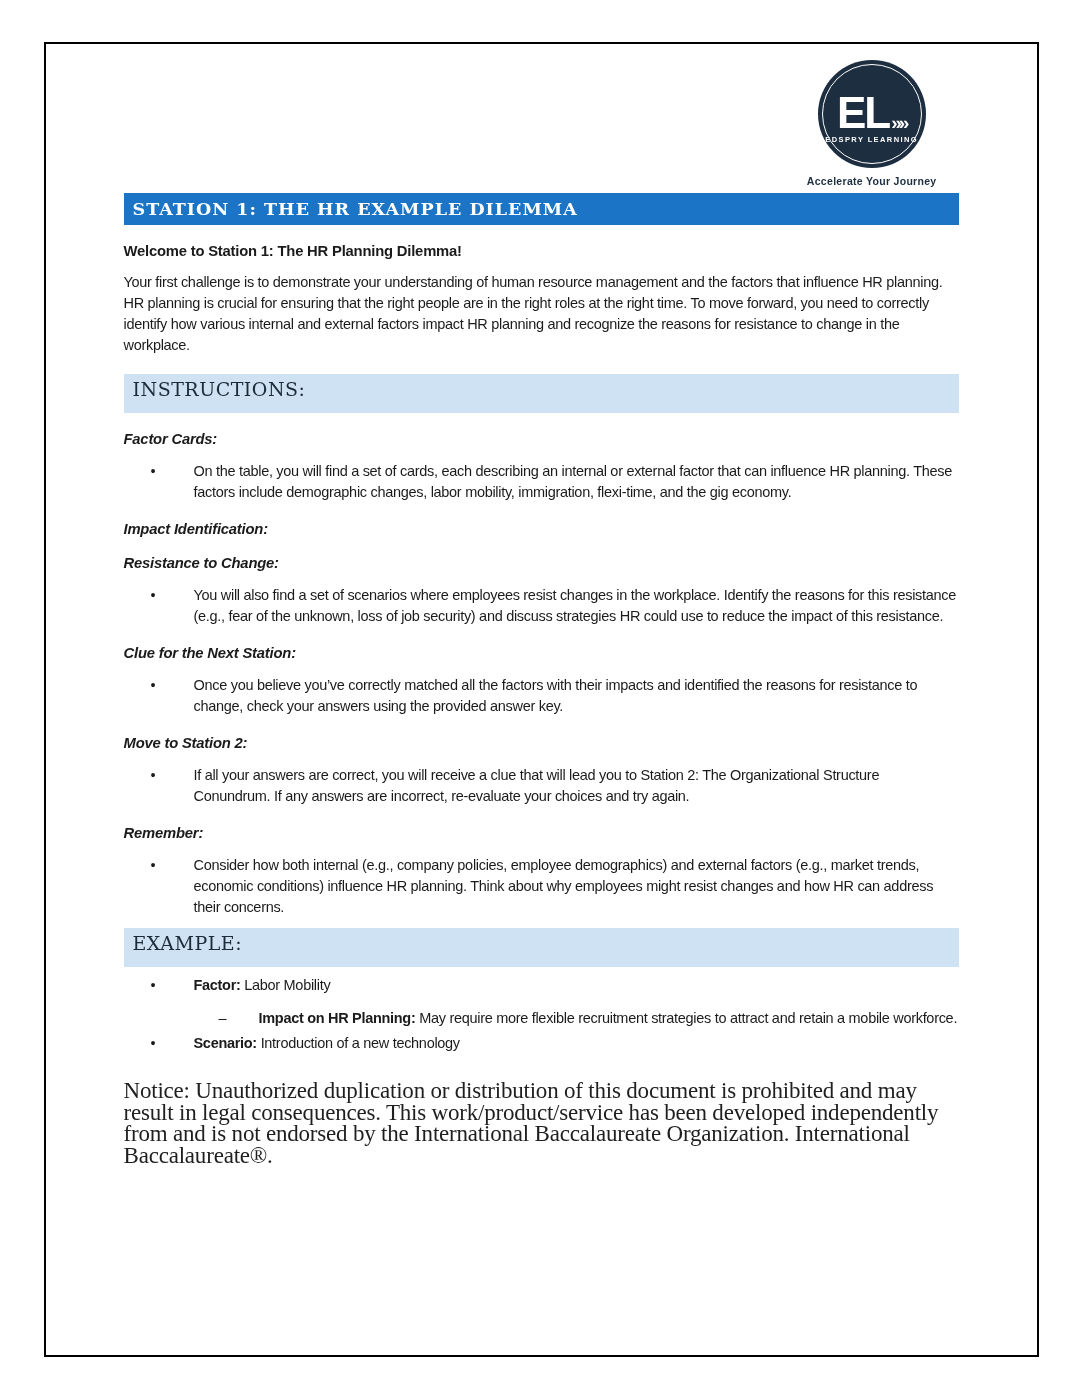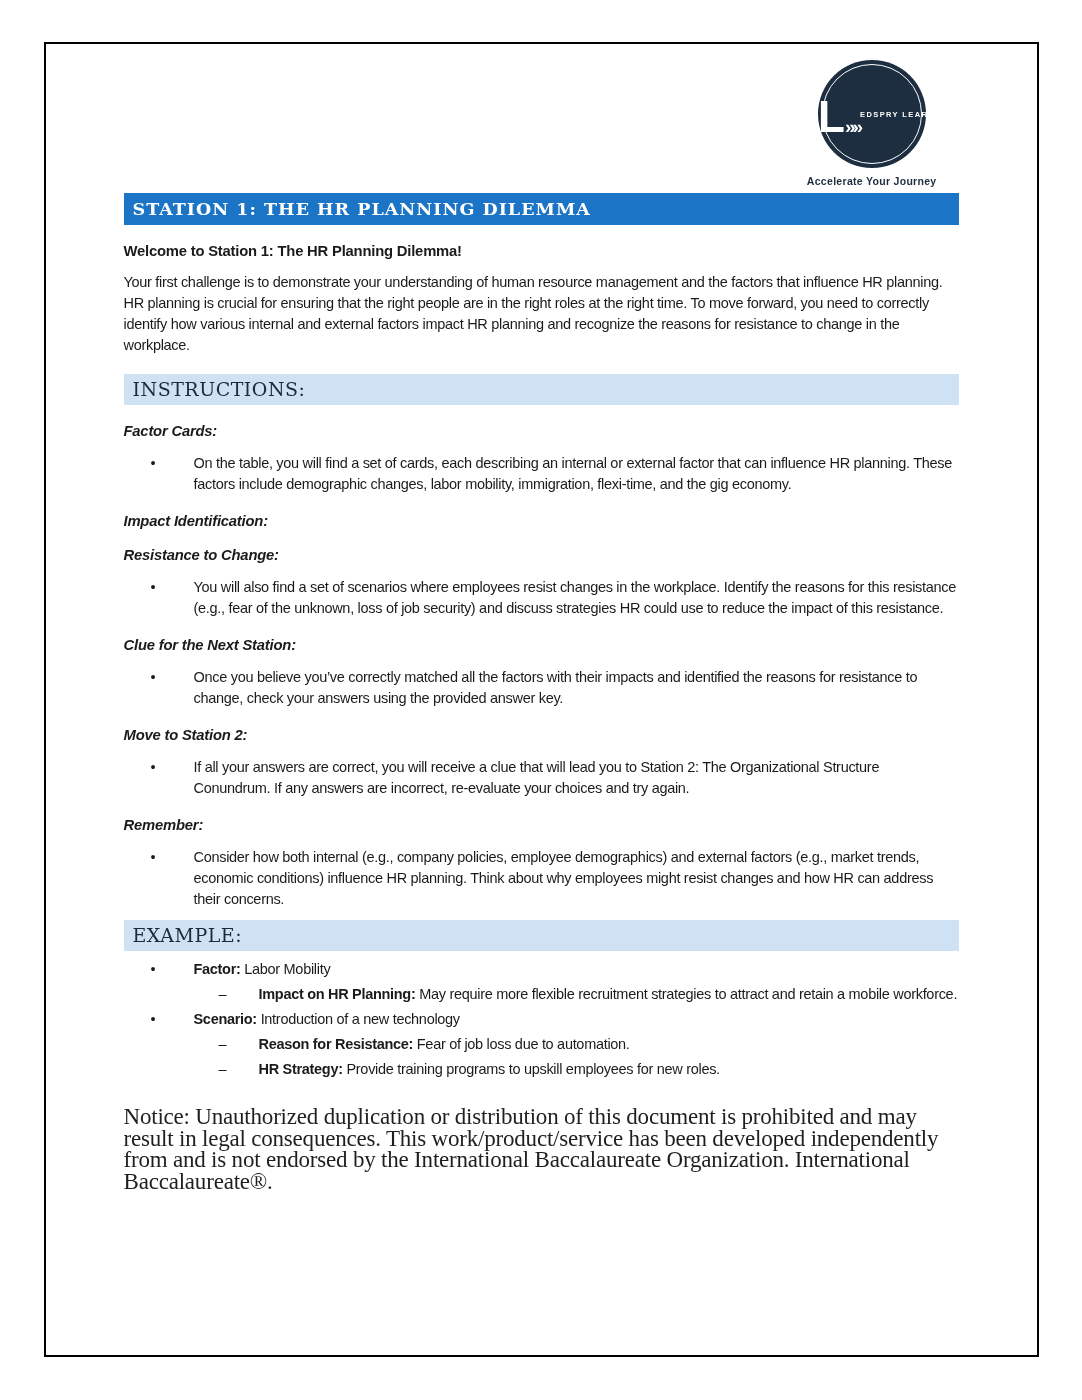--- a/index.html
+++ b/index.html
@@ -22,21 +22,21 @@
     padding-bottom:18px;
   }
 
   
   .logo-row{display:flex;justify-content:flex-end;padding:16px 100px 4px 0;}
   .logo-col{display:flex;flex-direction:column;align-items:center;}
   .logo-circle{
     width:108px;height:108px;border-radius:50%;
     background:var(--logo-navy);
     position:relative;
-    display:flex;flex-direction:row;align-items:center;justify-content:center;
+    display:flex;flex-direction:column;align-items:center;justify-content:center;
   }
   .logo-circle::after{
     content:"";position:absolute;left:4px;top:4px;right:4px;bottom:4px;
     border:1.5px solid #ffffff;border-radius:50%;pointer-events:none;
   }
   .logo-mono-row{display:flex;align-items:flex-end;line-height:1;margin-top:6px;}
   .logo-mono{
     color:#ffffff;font-weight:bold;font-size:44px;letter-spacing:-2px;
     font-family:"Liberation Sans",sans-serif;
   }
@@ -85,21 +85,21 @@
     letter-spacing:-0.3px;
   }
 
   .section-bar{
     margin-top:18px;
     background:var(--section-header-bg);
     color:var(--section-header-text);
     font-family:"DejaVu Serif","Liberation Serif",serif;
     font-size:19px;
     letter-spacing:0.5px;
-    height:31px;
+    height:39px;
     line-height:31px;
     padding-left:9px;
   }
 
   .sub-h{
     margin:18px 0 0 0;
     font-size:14.8px;
     font-weight:bold;
     letter-spacing:-0.2px;
     font-style:italic;
@@ -117,21 +117,21 @@
   .b-list > li::before{
     content:"\2022";
     position:absolute;left:27px;top:0;
   }
 
   .example-bar{margin-top:10px;}
 
   .x-list{margin-top:8px;}
   .x-list > li{margin-top:4px;}
   .x-list > li:first-child{margin-top:0;}
-  .x-sub{margin-top:4px;}
+  .x-sub{margin-top:12px;}
   .x-sub > li{
     position:relative;
     padding-left:65px;
     font-size:14.5px;
     line-height:21px;
     letter-spacing:-0.3px;
     margin-top:4px;
   }
   .x-sub > li::before{
     content:"\2013";
@@ -161,21 +161,21 @@
           <span class="logo-chev">»»</span>
         </div>
         <div class="logo-brand">EDSPRY LEARNING</div>
       </div>
       <div class="logo-tagline">Accelerate Your Journey</div>
     </div>
   </div>
 
   <div class="content">
 
-    <div class="title-bar">STATION 1: THE HR PLANNING DILEMMA</div>
+    <div class="title-bar">STATION 1: THE HR EXAMPLE DILEMMA</div>
 
     <p class="welcome">Welcome to Station 1: The HR Planning Dilemma!</p>
 
     <p class="body-p">Your first challenge is to demonstrate your understanding of human resource management and the factors that influence HR planning. HR planning is crucial for ensuring that the right people are in the right roles at the right time. To move forward, you need to correctly identify how various internal and external factors impact HR planning and recognize the reasons for resistance to change in the workplace.</p>
 
     <div class="section-bar">INSTRUCTIONS:</div>
 
     <h3 class="sub-h">Factor Cards:</h3>
     <ul class="b-list">
       <li>On the table, you will find a set of cards, each describing an internal or external factor that can influence HR planning. These factors include demographic changes, labor mobility, immigration, flexi-time, and the gig economy.</li>
@@ -212,29 +212,19 @@
         <ul class="x-sub">
           <li>
             <b>Impact on HR Planning:</b>
             <span>May require more flexible recruitment strategies to attract and retain a mobile workforce.</span>
           </li>
         </ul>
       </li>
       <li>
         <b>Scenario:</b>
         <span>Introduction of a new technology</span>
-        <ul class="x-sub">
-          <li>
-            <b>Reason for Resistance:</b>
-            <span>Fear of job loss due to automation.</span>
-          </li>
-          <li>
-            <b>HR Strategy:</b>
-            <span>Provide training programs to upskill employees for new roles.</span>
-          </li>
-        </ul>
       </li>
     </ul>
 
     <p class="notice">Notice: Unauthorized duplication or distribution of this document is prohibited and may result in legal consequences. This work/product/service has been developed independently from and is not endorsed by the International Baccalaureate Organization. International Baccalaureate®.</p>
 
   </div>
 </div>
 
 </body></html>

